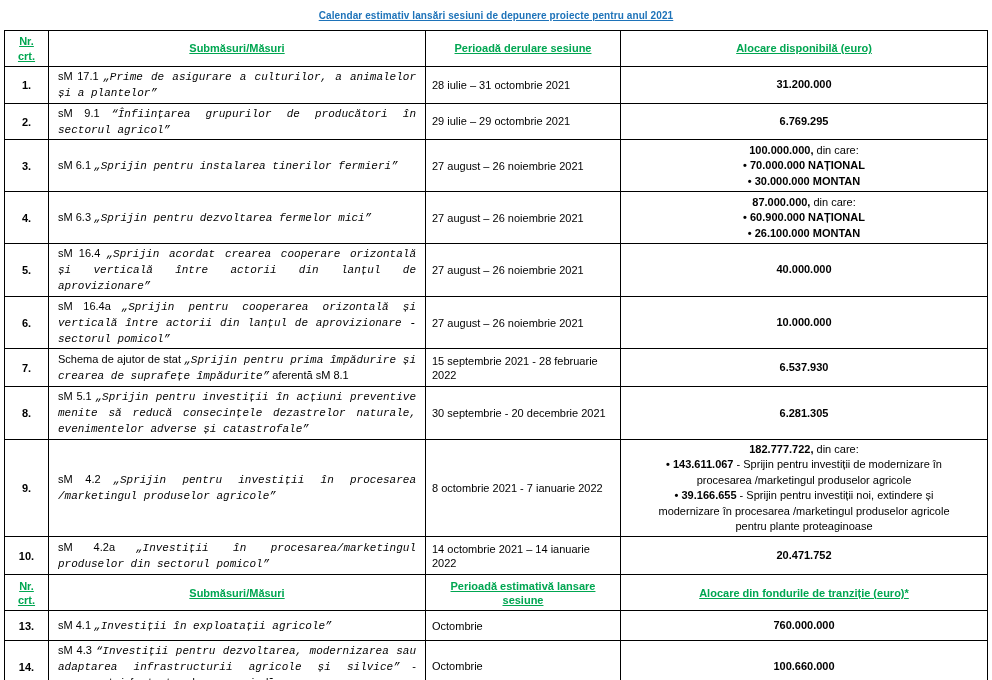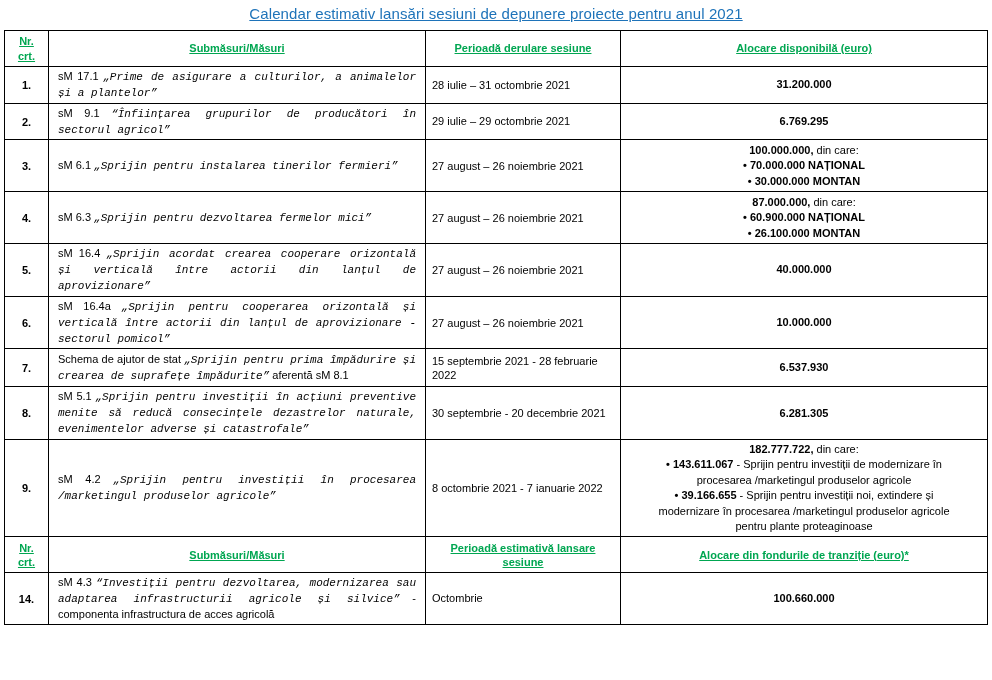--- a/index.html
+++ b/index.html
@@ -4,21 +4,21 @@
 <style>
   :root { --green:#00A651; --blue:#1E73B9; --border:#000000; }
   * { box-sizing: border-box; }
   html,body { margin:0; padding:0; }
   body {
     width:992px; height:680px; background:#ffffff; overflow:hidden;
     font-family:"Liberation Sans", sans-serif; color:#000;
   }
   .title-wrap { text-align:center; padding-top:5px; }
   .title-text {
-    font-size:15px; font-weight:normal; color:var(--blue);
+    font-size:10px; font-weight:bold; color:var(--blue);
     text-decoration:underline; letter-spacing:.1px;margin-top:28px;
   }
   table.cal {
     border-collapse:collapse; table-layout:fixed;
     width:984px; margin:7px auto 0 auto;
   }
   td {
     border:1px solid var(--border);
     font-size:11px; vertical-align:middle; padding:2px 4px;
     overflow:hidden;
@@ -126,26 +126,42 @@
       <tr style="height: 88px;">
         <td class="nr">9.</td>
         <td class="measure"><span class="">sM 4.2 </span><span class="it">„Sprijin pentru investiții în procesarea /marketingul produselor agricole”</span></td>
         <td class="period">8 octombrie 2021 - 7 ianuarie 2022</td>
         <td class="alloc">
           <span class="alloc-line"><span class="b ">182.777.722,</span><span class=""> din care:</span></span>
           <span class="alloc-line"><span class="b ">• 143.611.067</span><span class=""> - Sprijin pentru investiții de modernizare în procesarea /marketingul produselor agricole</span></span>
           <span class="alloc-line"><span class="b ">• 39.166.655</span><span class=""> - Sprijin pentru investiții noi, extindere și modernizare în procesarea /marketingul produselor agricole pentru plante proteaginoase</span></span>
         </td>
       </tr>
+      <tr style="height: 38px;">
+        <td class="nr">10.</td>
+        <td class="measure"><span class="">sM 4.2a </span><span class="it">„Investiții în procesarea/marketingul produselor din sectorul pomicol”</span></td>
+        <td class="period">14 octombrie 2021 – 14 ianuarie 2022</td>
+        <td class="alloc">
+          <span class="alloc-line"><span class="b ">20.471.752</span></span>
+        </td>
+      </tr>
       <tr style="height: 36px;">
         <td class="hcell"><span class="hu">Nr.
 crt.</span></td>
         <td class="hcell"><span class="hu">Submăsuri/Măsuri</span></td>
         <td class="hcell"><span class="hu">Perioadă estimativă lansare sesiune</span></td>
         <td class="hcell"><span class="hu">Alocare din fondurile de tranziție (euro)*</span></td>
+      </tr>
+      <tr style="height: 30px;">
+        <td class="nr">13.</td>
+        <td class="measure"><span class="">sM 4.1 </span><span class="it">„Investiții în exploatații agricole”</span></td>
+        <td class="period">Octombrie</td>
+        <td class="alloc">
+          <span class="alloc-line"><span class="b ">760.000.000</span></span>
+        </td>
       </tr>
       <tr style="height: 47px;">
         <td class="nr">14.</td>
         <td class="measure"><span class="">sM 4.3 </span><span class="it">“Investiții pentru dezvoltarea, modernizarea sau adaptarea infrastructurii agricole și silvice”</span><span class=""> - componenta infrastructura de acces agricolă</span></td>
         <td class="period">Octombrie</td>
         <td class="alloc">
           <span class="alloc-line"><span class="b ">100.660.000</span></span>
         </td>
       </tr>
     </tbody>

